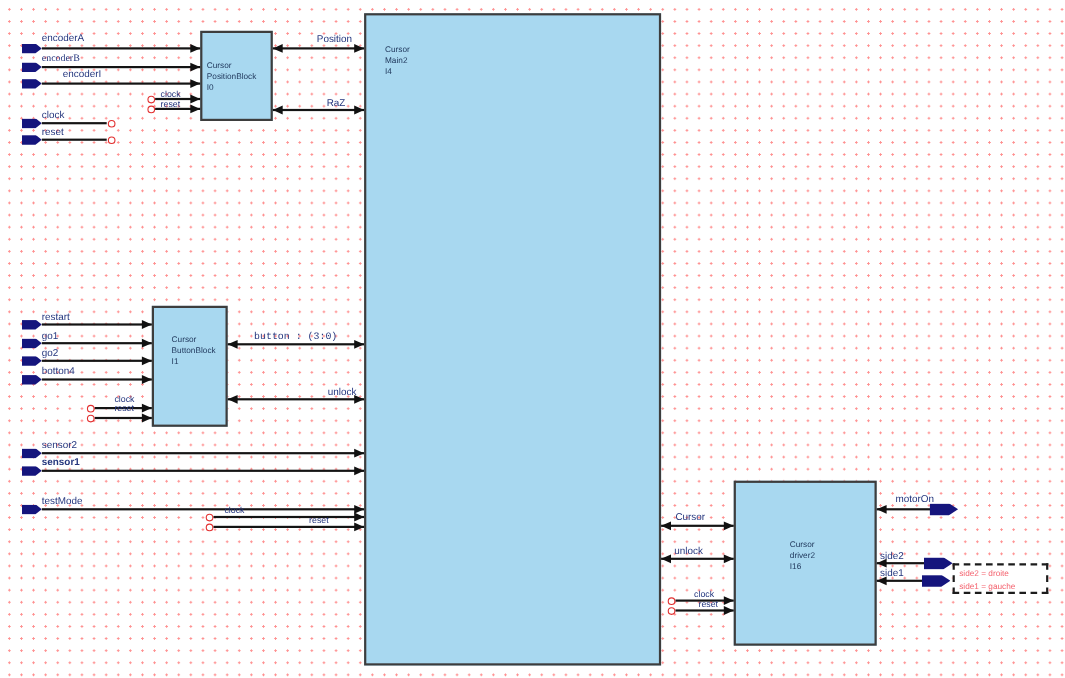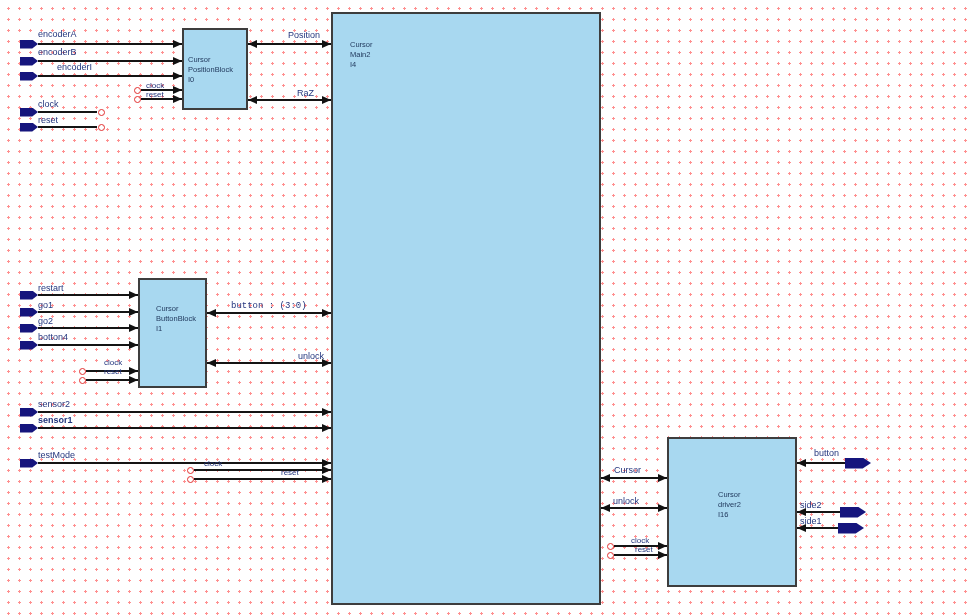--- a/index.html
+++ b/index.html
@@ -19,20 +19,24 @@
   .port{position:absolute;background:#15157d;clip-path:polygon(0 0,68% 0,100% 50%,68% 100%,0 100%);}
   .diamond{position:absolute;width:7px;height:7px;border:1.6px solid #e23030;border-radius:50%;background:#fff;box-sizing:border-box;}
   .lbl{position:absolute;color:#24367e;font-size:9px;line-height:9px;white-space:nowrap;}
   .note{position:absolute;border:2px dashed #1c1c1c;background:#fff;box-sizing:border-box;padding:2px 4px;}
   .note div{color:#f4636f;font-size:7.5px;line-height:11px;white-space:nowrap;}
 </style>
 </head>
 <body>
 
 <div id="canvas">
+  <div class="note" id="note-box" style="left: 866px; top: 512px; width: 87px; height: 28px;">
+    <div>side2 = droite</div>
+    <div>side1 = gauche</div>
+  </div>
 <div class="block" style="left: 182px; top: 28px; width: 66px; height: 82px;">
       <div class="block-title" style="left: 4px; top: 25px;">
         <div>Cursor</div>
         <div>PositionBlock</div>
         <div>I0</div>
       </div>
     </div>
     <div class="block" style="left: 331px; top: 12px; width: 270px; height: 593px;">
       <div class="block-title" style="left: 17px; top: 26px;">
         <div>Cursor</div>
@@ -135,21 +139,21 @@
     <div class="diamond" style="left: 97.5px; top: 123.5px;"></div>
     <div class="diamond" style="left: 133.5px; top: 86.5px;"></div>
     <div class="diamond" style="left: 133.5px; top: 95.5px;"></div>
     <div class="diamond" style="left: 78.5px; top: 367.5px;"></div>
     <div class="diamond" style="left: 78.5px; top: 376.5px;"></div>
     <div class="diamond" style="left: 186.5px; top: 466.5px;"></div>
     <div class="diamond" style="left: 186.5px; top: 475.5px;"></div>
     <div class="diamond" style="left: 606.5px; top: 542.5px;"></div>
     <div class="diamond" style="left: 606.5px; top: 551.5px;"></div>
     <div class="lbl" style="left: 38px; top: 30px; font-size: 9px;">encoderA</div>
-    <div class="lbl" style="left: 38px; top: 48px; font-size: 9px;">encoderB</div>
+    <div class="lbl" style="left: 38px; top: 48px; font-size: 9px; font-family: Liberation Serif, serif;">encoderB</div>
     <div class="lbl" style="left: 57px; top: 63px; font-size: 9px;">encoderI</div>
     <div class="lbl" style="left: 38px; top: 100px; font-size: 9px;">clock</div>
     <div class="lbl" style="left: 38px; top: 116px; font-size: 9px;">reset</div>
     <div class="lbl" style="left: 146px; top: 81px; font-size: 8px;">clock</div>
     <div class="lbl" style="left: 146px; top: 90px; font-size: 8px;">reset</div>
     <div class="lbl" style="left: 288px; top: 31px; font-size: 9px;">Position</div>
     <div class="lbl" style="left: 297px; top: 89px; font-size: 9px;">RaZ</div>
     <div class="lbl" style="left: 38px; top: 284px; font-size: 9px;">restart</div>
     <div class="lbl" style="left: 38px; top: 301px; font-size: 9px;">go1</div>
     <div class="lbl" style="left: 38px; top: 317px; font-size: 9px;">go2</div>
@@ -160,16 +164,16 @@
     <div class="lbl" style="left: 298px; top: 352px; font-size: 9px;">unlock</div>
     <div class="lbl" style="left: 38px; top: 400px; font-size: 9px;">sensor2</div>
     <div class="lbl" style="left: 38px; top: 416px; font-size: 9px; font-weight: bold;">sensor1</div>
     <div class="lbl" style="left: 38px; top: 451px; font-size: 9px;">testMode</div>
     <div class="lbl" style="left: 204px; top: 459px; font-size: 8px;">clock</div>
     <div class="lbl" style="left: 281px; top: 468px; font-size: 8px;">reset</div>
     <div class="lbl" style="left: 614px; top: 466px; font-size: 9px;">Cursor</div>
     <div class="lbl" style="left: 613px; top: 497px; font-size: 9px;">unlock</div>
     <div class="lbl" style="left: 631px; top: 536px; font-size: 8px;">clock</div>
     <div class="lbl" style="left: 635px; top: 545px; font-size: 8px;">reset</div>
-    <div class="lbl" style="left: 814px; top: 449px; font-size: 9px;">button</div>
+    <div class="lbl" style="left: 814px; top: 449px; font-size: 9px;">motorOn</div>
     <div class="lbl" style="left: 800px; top: 501px; font-size: 9px;">side2</div>
     <div class="lbl" style="left: 800px; top: 517px; font-size: 9px;">side1</div>
   </div>
 
 </body></html>

